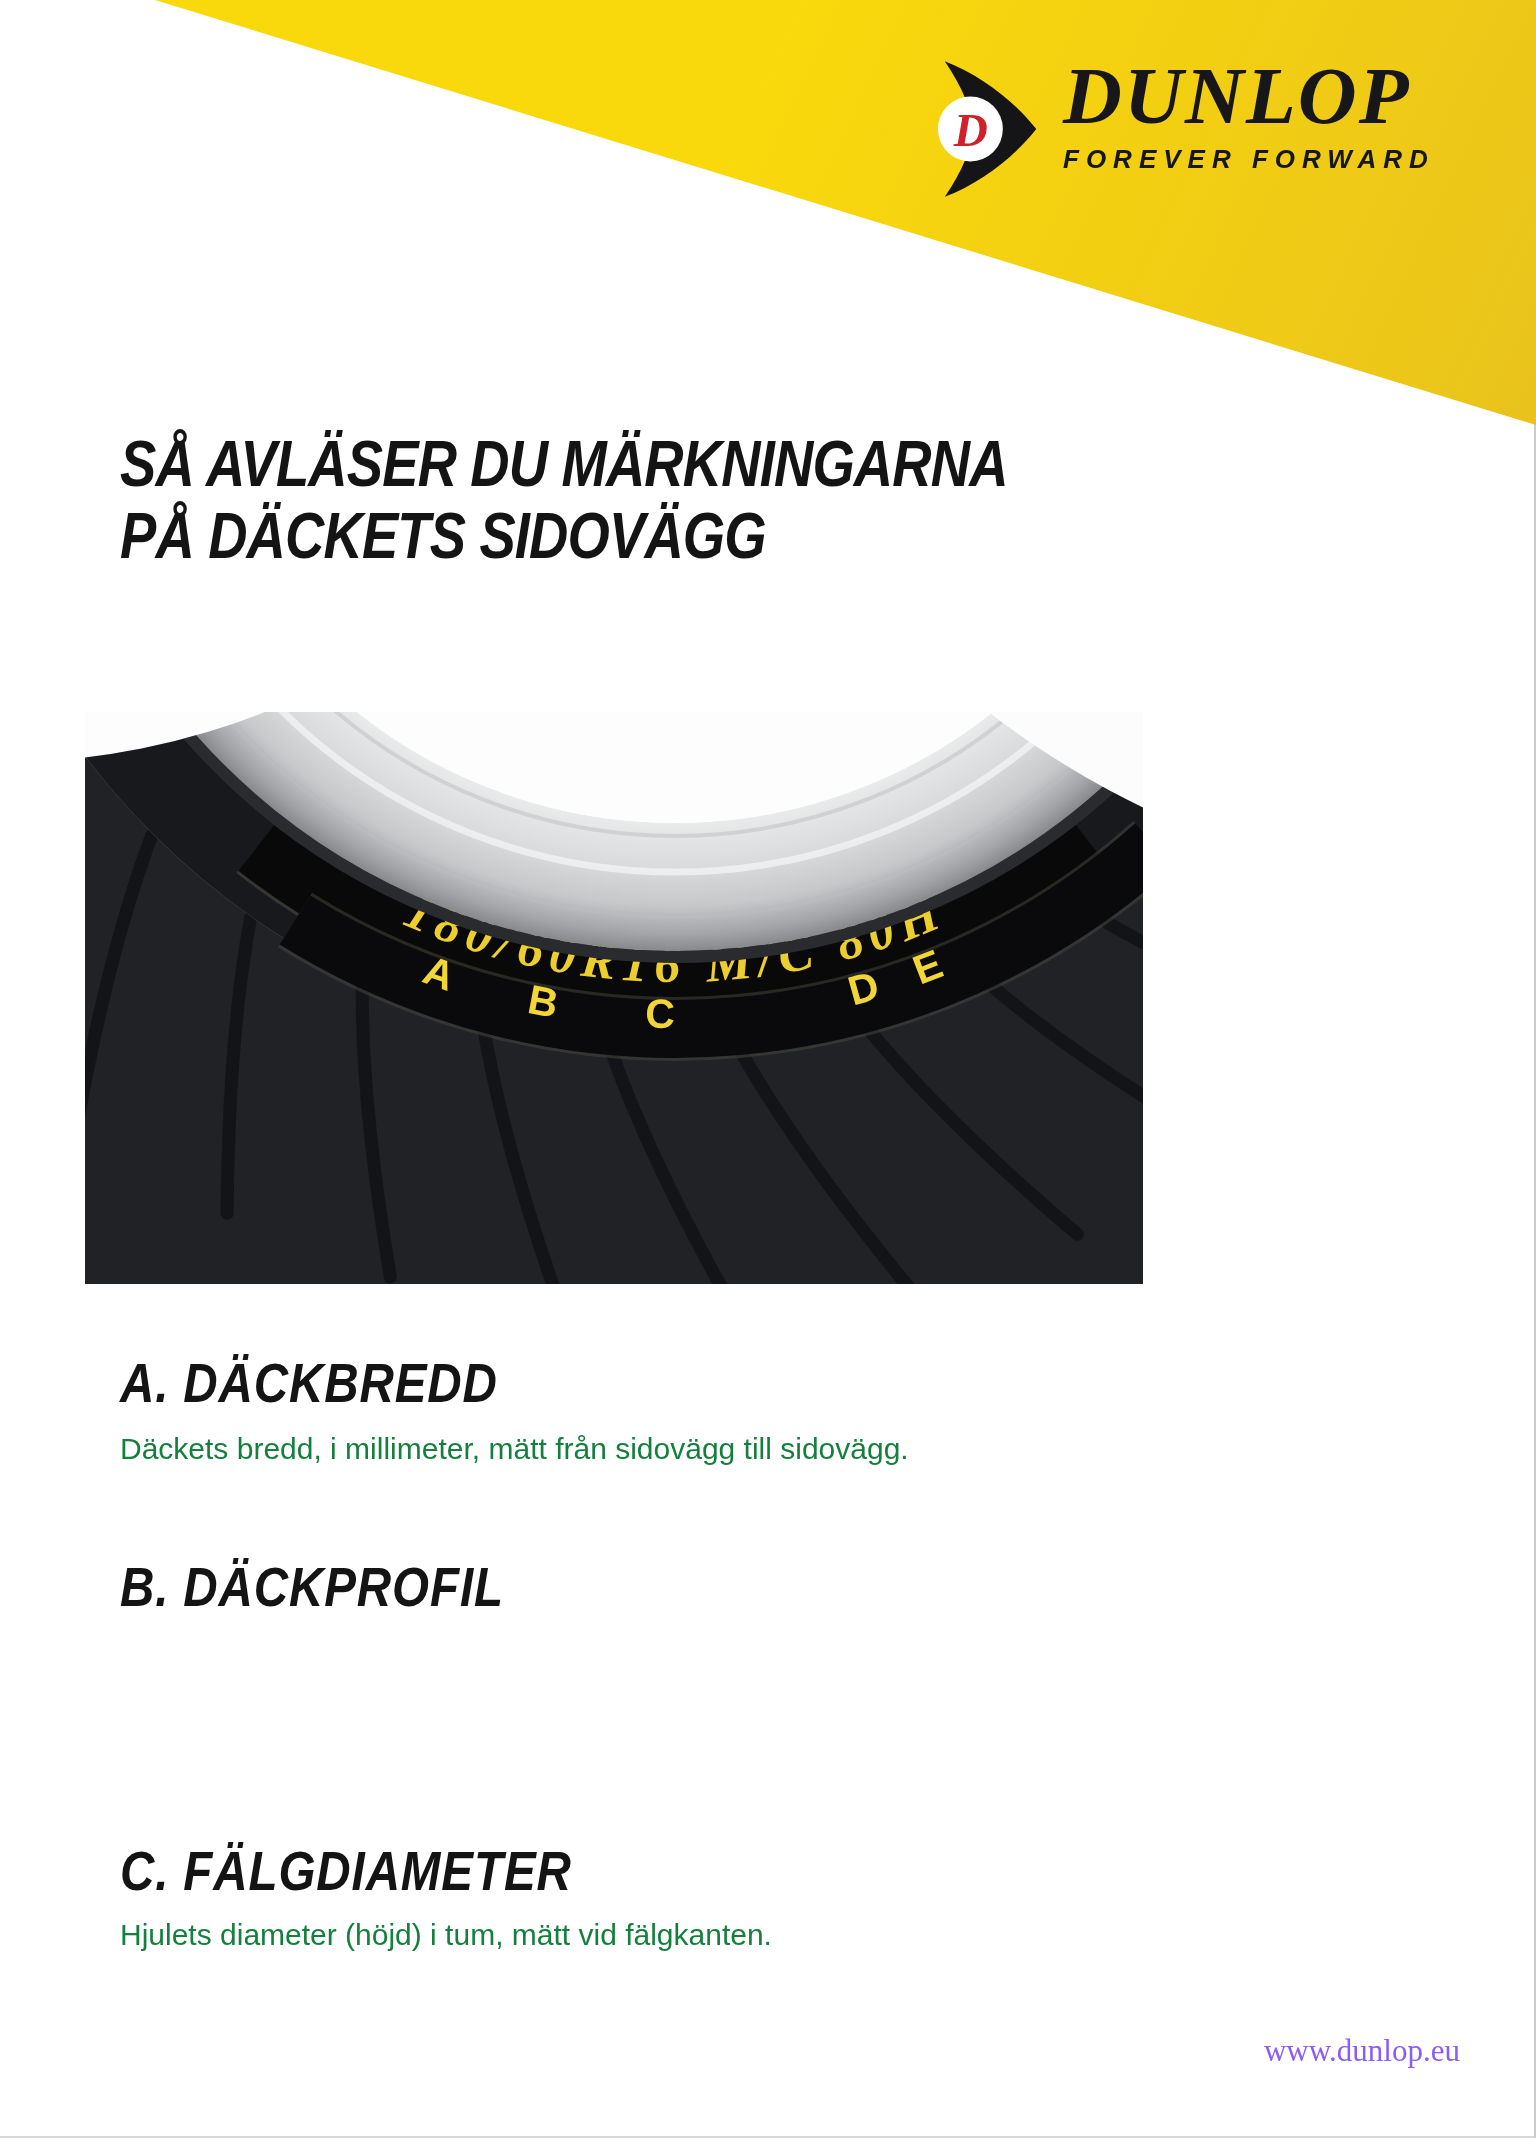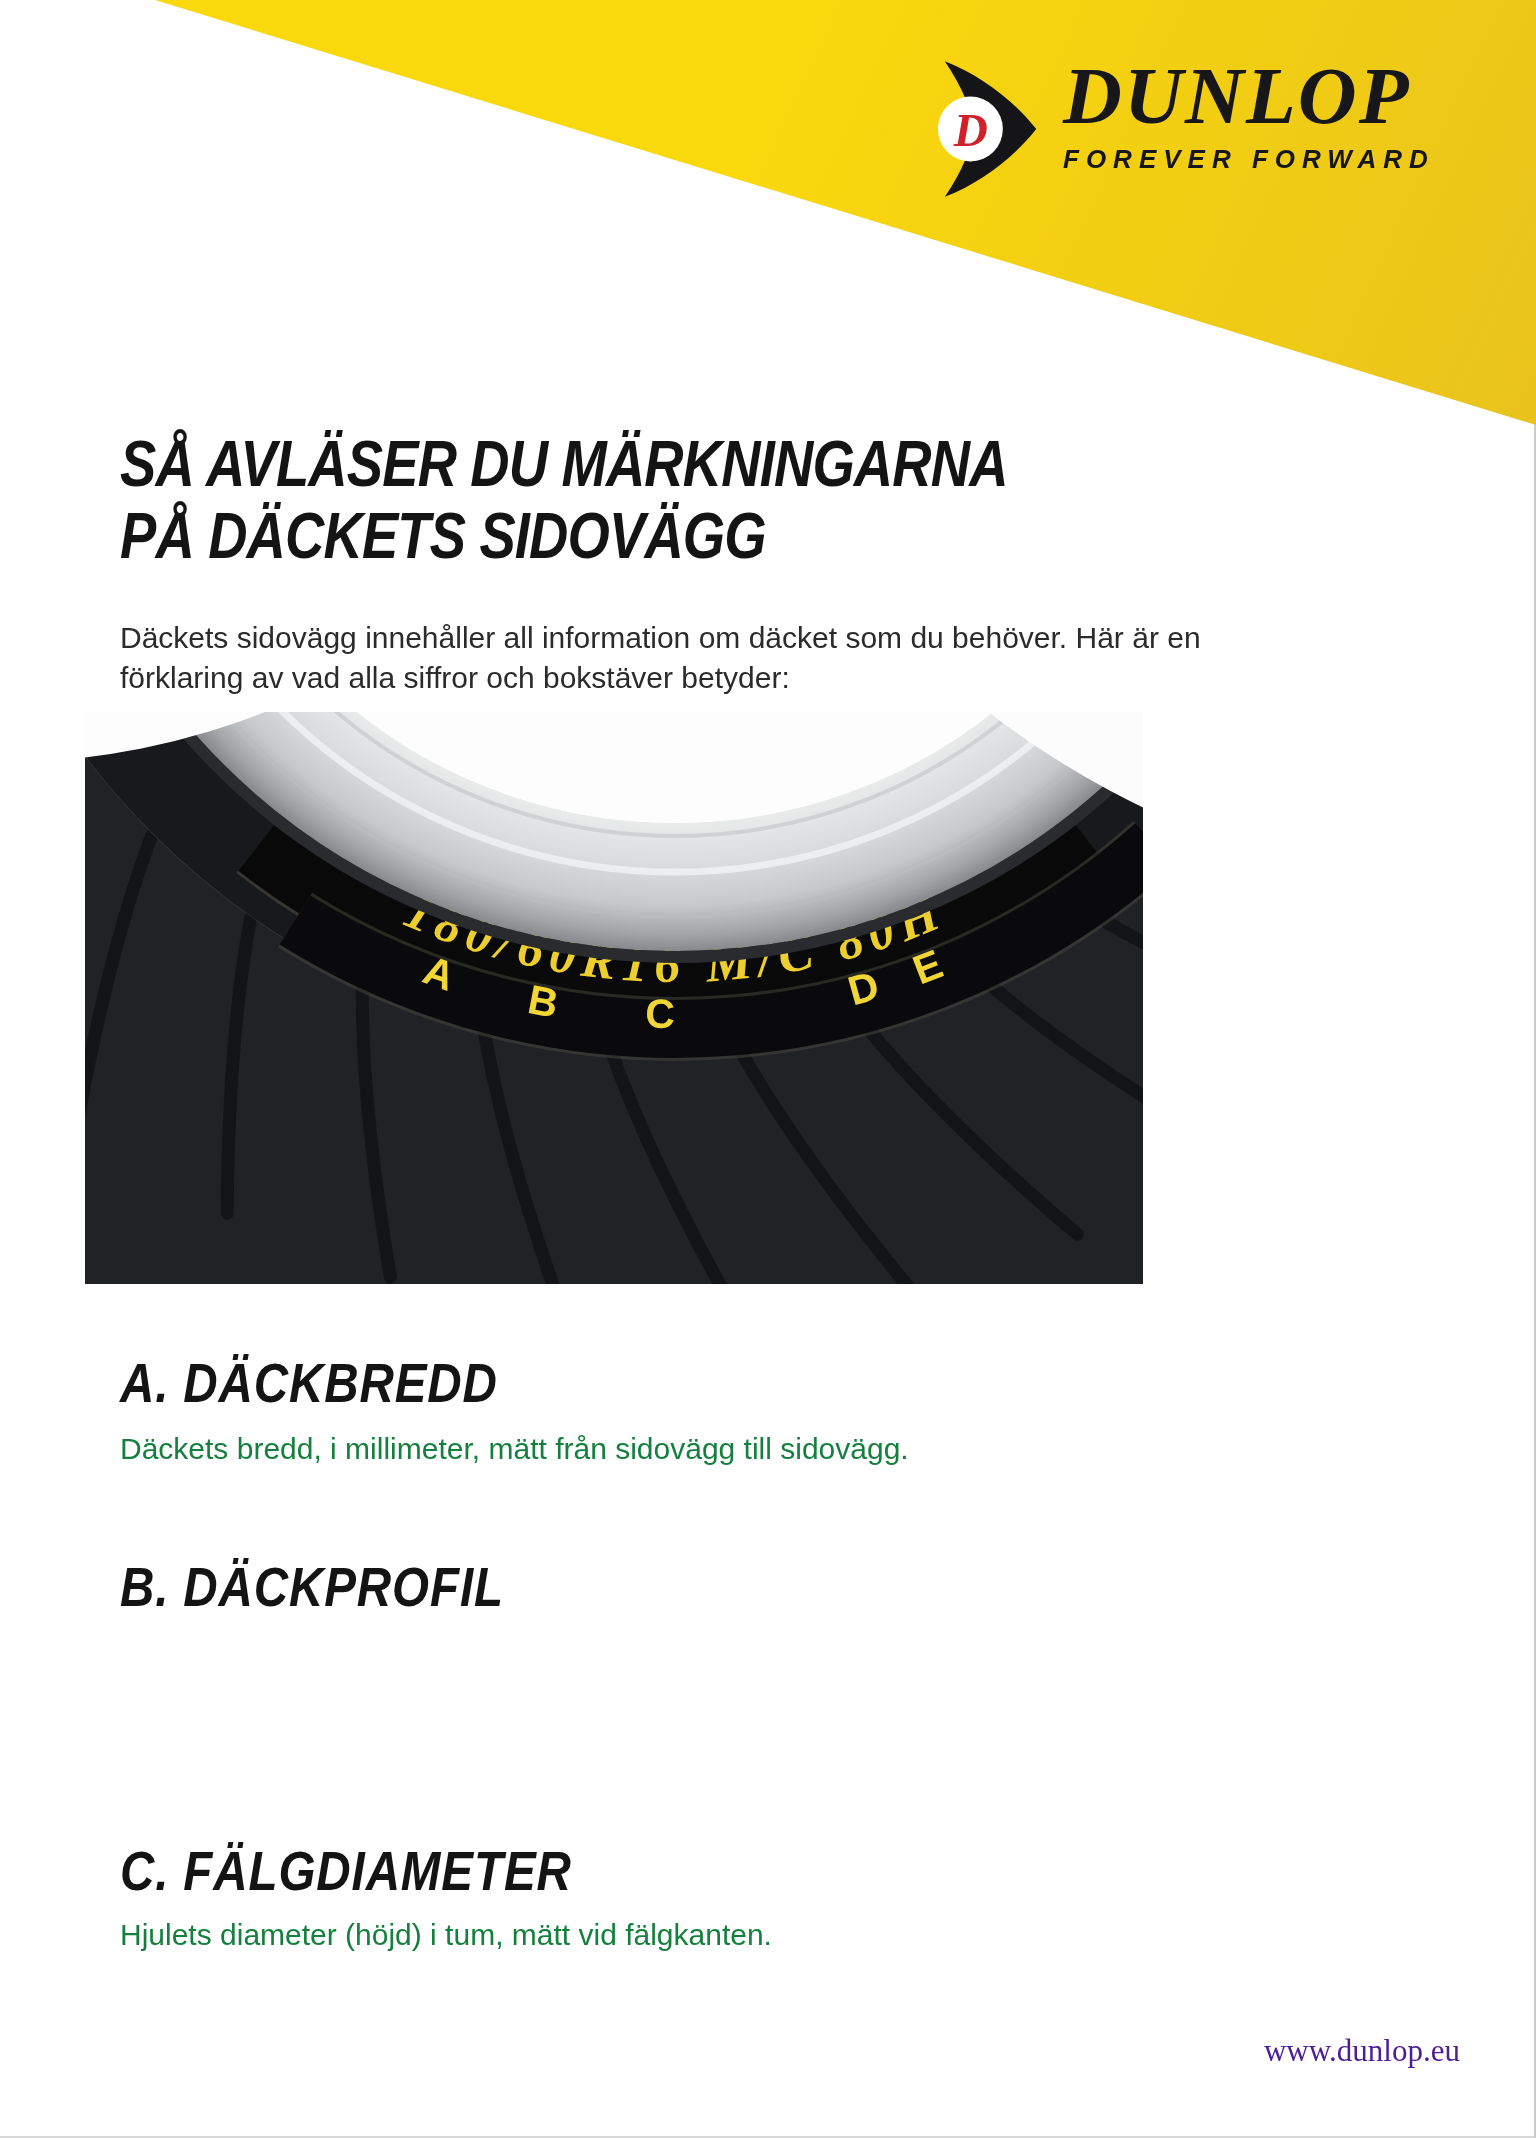--- a/index.html
+++ b/index.html
@@ -65,21 +65,21 @@
     font-size:41px;fill:#f2d636;letter-spacing:0px;
   }
   
   .footer-tri{
     position:absolute;left:950px;top:1945px;width:586px;height:193px;
     background:linear-gradient(115deg,#e0c43c 0%,#d2ب 0%,#d1ae24 45%,#c09d13 100%);
     clip-path:polygon(0% 100%, 100% 4%, 100% 100%);
   }
   .site{
     position:absolute;right:76px;top:88px;text-decoration:none;
-    font-family:"Liberation Serif", serif;font-size:31px;color:#4c1d95;
+    font-family:"Liberation Serif", serif;font-size:31px;color:#8b5cf6;
   }
 </style>
 </head>
 <body>
 
 <div class="page">
 
   <div class="banner">
     <div class="logo">
       <svg class="logo-icon" width="118" height="142" viewBox="0 0 120 142">
@@ -89,22 +89,20 @@
       </svg>
       <div class="logo-col">
         <div class="wordmark">DUNLOP</div>
         <div class="tagline">FOREVER FORWARD</div>
       </div>
     </div>
   </div>
 
   <h1 class="title">SÅ AVLÄSER DU MÄRKNINGARNA
 PÅ DÄCKETS SIDOVÄGG</h1>
-  <p class="intro">Däckets sidovägg innehåller all information om däcket som du behöver. Här är en
-förklaring av vad alla siffror och bokstäver betyder:</p>
 
   <div class="photo">
     <svg width="1058" height="572" viewBox="0 0 1058 572">
       <defs>
         <radialGradient id="rimGrad" gradientUnits="userSpaceOnUse" cx="590" cy="-400" r="645">
           <stop offset="0.78" stop-color="#eceded"></stop>
           <stop offset="0.86" stop-color="#d9dbdc"></stop>
           <stop offset="0.92" stop-color="#c6c8ca"></stop>
           <stop offset="0.965" stop-color="#a2a4a7"></stop>
           <stop offset="1" stop-color="#7d7f83"></stop>

